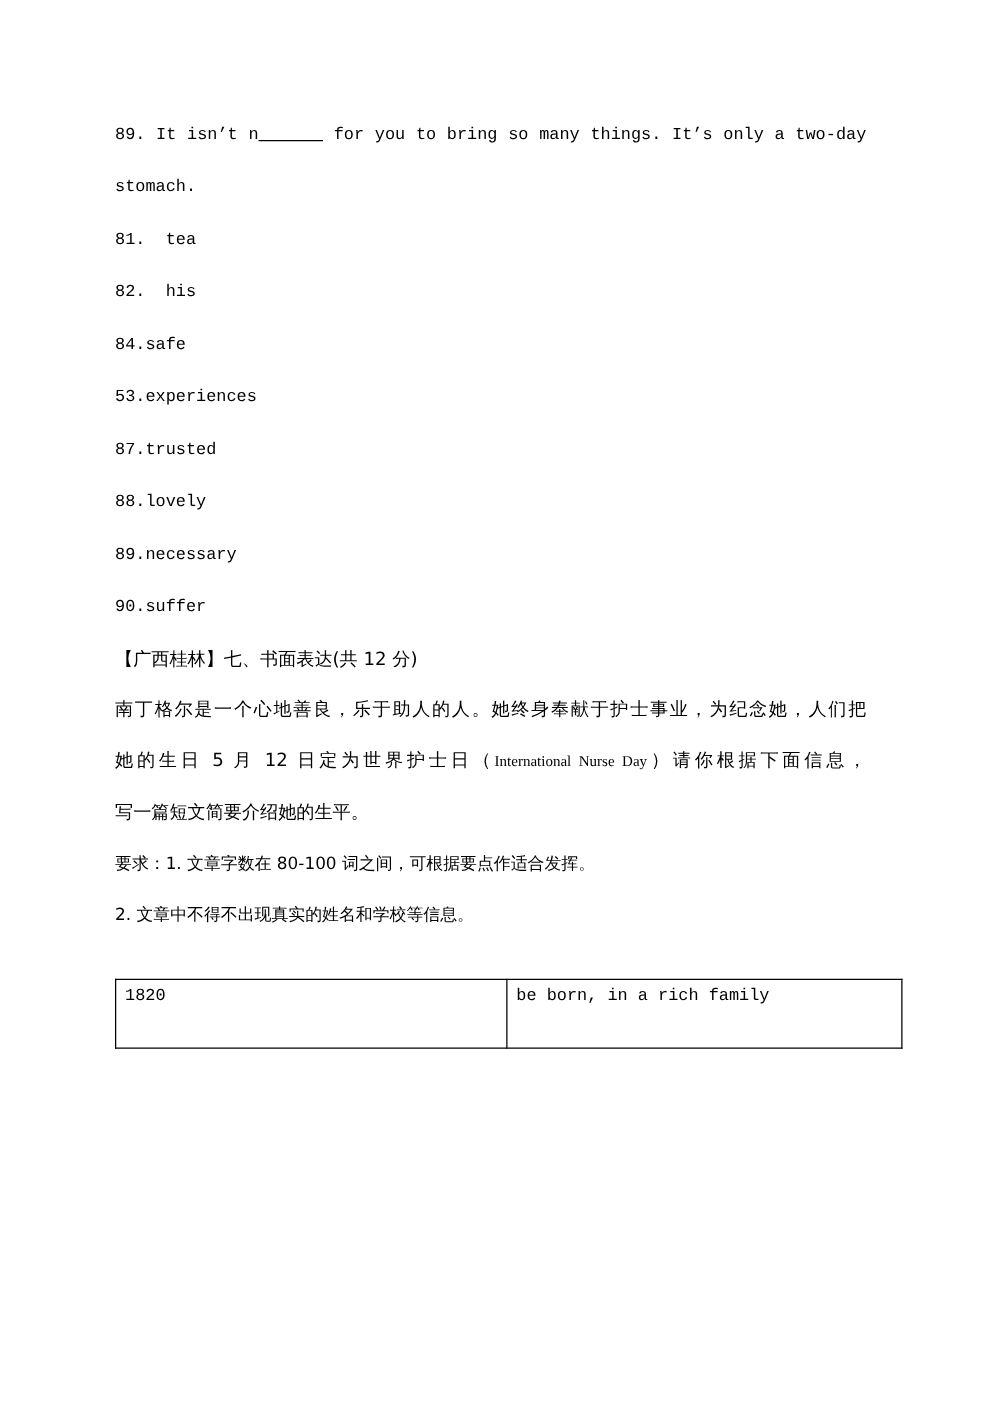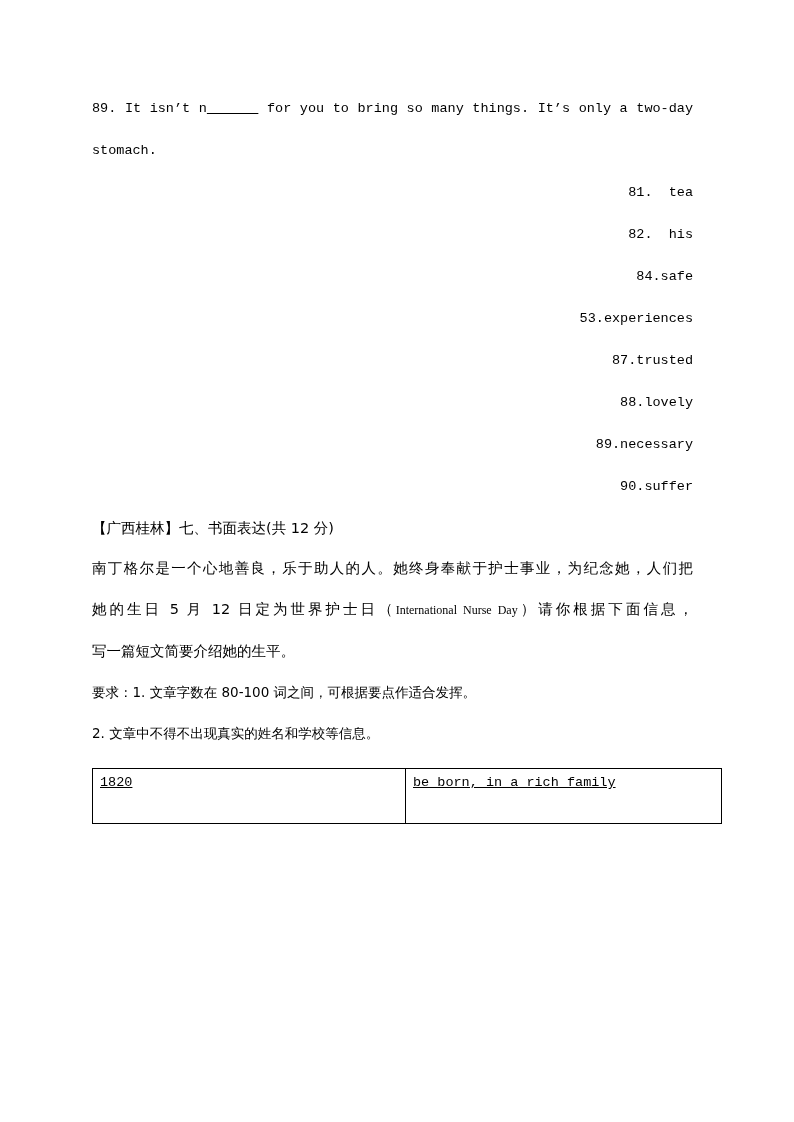--- a/index.html
+++ b/index.html
@@ -49,21 +49,20 @@
   .blank {
     text-decoration: underline;
     text-decoration-thickness: 1px;
   }
 
   
   .ans-list {
     margin: 0;
     padding: 0;
     list-style: none;
-    text-align: right;
   }
   .ans-item {
     font-family: "Liberation Mono", "DejaVu Sans Mono", monospace;
     font-size: 13.5px;
     line-height: 42px;
     white-space: pre;
   }
 
   
   .cn-heading {
@@ -99,22 +98,21 @@
   .en-inline {
     font-family: Liberation Serif, serif;
     font-size: 12px;
   }
 
   
   .info-table {
     border-collapse: collapse;
     width: 601px;
     table-layout: fixed;
-    margin-top: 8px;
-    text-decoration: underline;
+    margin-top: 24px;
   }
   .info-table td {
     border: 1px solid #000000;
     vertical-align: top;
     height: 46px;
     padding: 4px 6px 4px 7px;
     font-family: "Liberation Mono", "DejaVu Sans Mono", monospace;
     font-size: 13.5px;
     line-height: 20px;
   }

